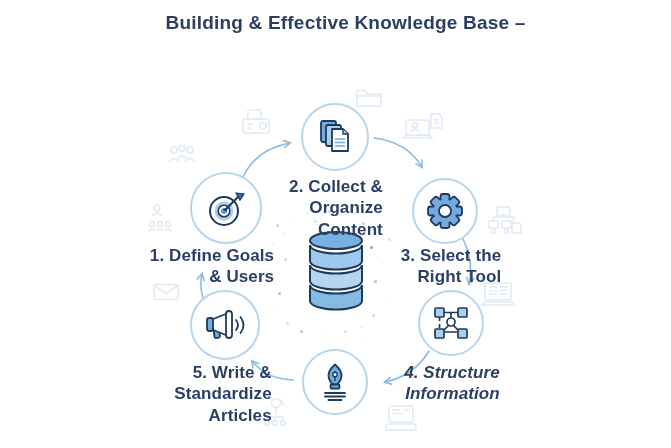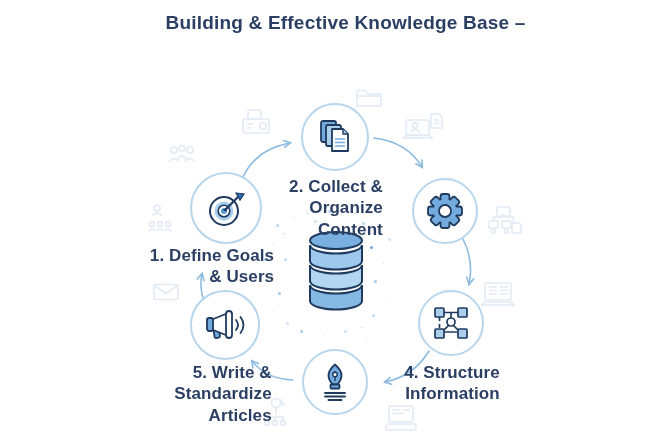--- a/index.html
+++ b/index.html
@@ -23,21 +23,21 @@
   #c4{left:418px;top:290px;width:66px;height:66px;}
   #c5{left:190px;top:290px;width:70px;height:70px;}
   #c6{left:302px;top:349px;width:66px;height:66px;}
   .step-label{
     position:absolute;transform:translateX(-50%);text-align:right;font-weight:bold;
     font-size:17px;line-height:1.26;color:#2a3f63;white-space:pre-line;letter-spacing:.1px;
   }
   #l1{left:212px;top:245px;}
   #l2{left:336px;top:176px;}
   #l3{left:451px;top:245px;}
-  #l4{left:452px;top:362px;}
+  #l4{left:452px;top:362px;font-style:italic;}
   #l5{left:223px;top:362px;}
   #l6{left:336px;top:413px;}
   .db{position:absolute;left:307px;top:230px;}
   
   .speckles{
     position:absolute;left:270px;top:218px;width:3px;height:3px;border-radius:50%;
     background:transparent;
     box-shadow:
       6px 6px 0 0 #bcd9f0, 22px -2px 0 -1px #9ec9e8, 44px 2px 0 0 #cfe3f5,
       70px -4px 0 -1px #a6cdea, 92px 4px 0 0 #bcd9f0, 108px 14px 0 -1px #9ec9e8,
@@ -185,20 +185,22 @@
       <g transform="translate(22,22)" stroke="#1f3a5f" stroke-width="1.8">
         <rect x="-4.5" y="-17" width="9" height="34" rx="2.5" fill="#74abde"></rect>
         <rect x="-4.5" y="-17" width="9" height="34" rx="2.5" fill="#74abde" transform="rotate(45)"></rect>
         <rect x="-4.5" y="-17" width="9" height="34" rx="2.5" fill="#74abde" transform="rotate(90)"></rect>
         <rect x="-4.5" y="-17" width="9" height="34" rx="2.5" fill="#74abde" transform="rotate(135)"></rect>
         <circle r="11.5" fill="#74abde" stroke="none"></circle>
         <circle r="6" fill="#ffffff"></circle>
       </g>
     </svg>
   </div>
+  <div class="step-label" id="l3">3. Select the
+Right Tool</div>
 
   <div class="circle" id="c4">
     <svg width="44" height="44" viewBox="0 0 44 44">
       <g stroke="#1f3a5f" stroke-width="1.7">
         <path d="M15 11.5 H29 M22 11.5 V16.5" fill="none"></path>
         <path d="M10.5 16 v4 M10.5 23 v4" fill="none"></path>
         <path d="M19.5 24.5 L14 30 M24.5 24.5 L30 30 M16 31 H28" fill="none"></path>
         <rect x="6" y="7" width="9" height="9" rx="1" fill="#a9cfec"></rect>
         <rect x="29" y="7" width="9" height="9" rx="1" fill="#a9cfec"></rect>
         <rect x="6" y="28" width="9" height="9" rx="1" fill="#a9cfec"></rect>

